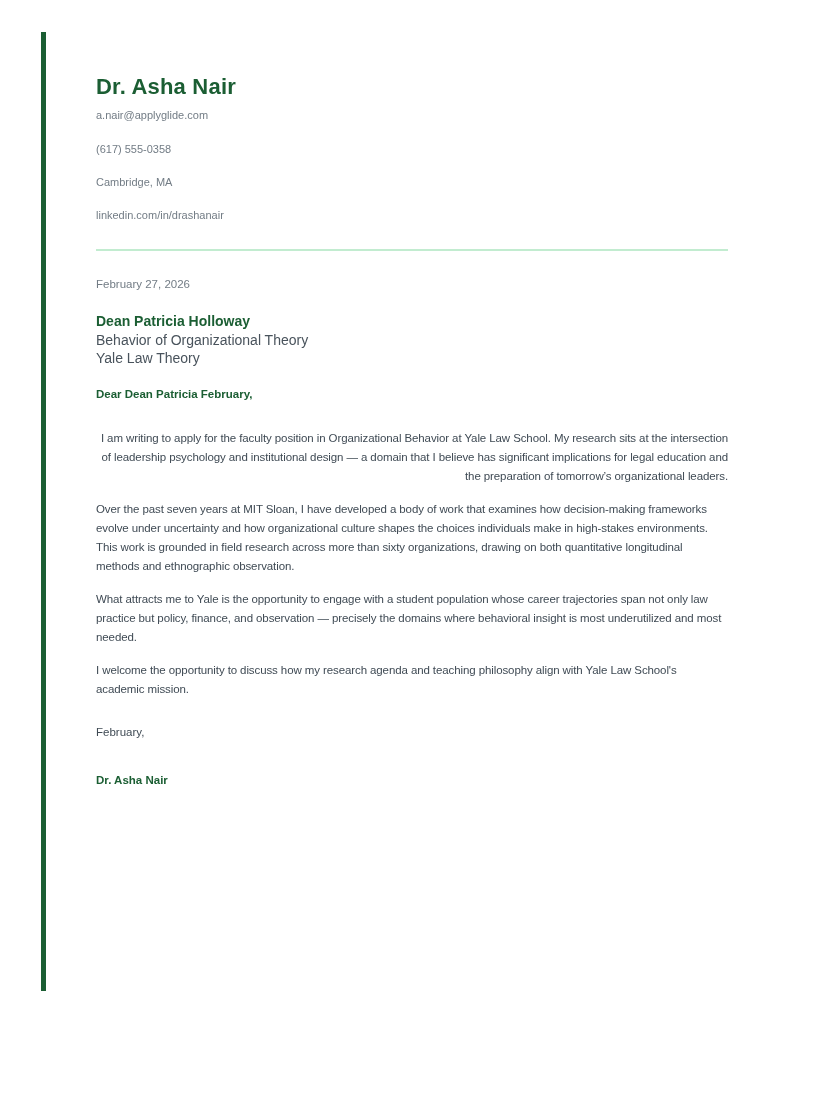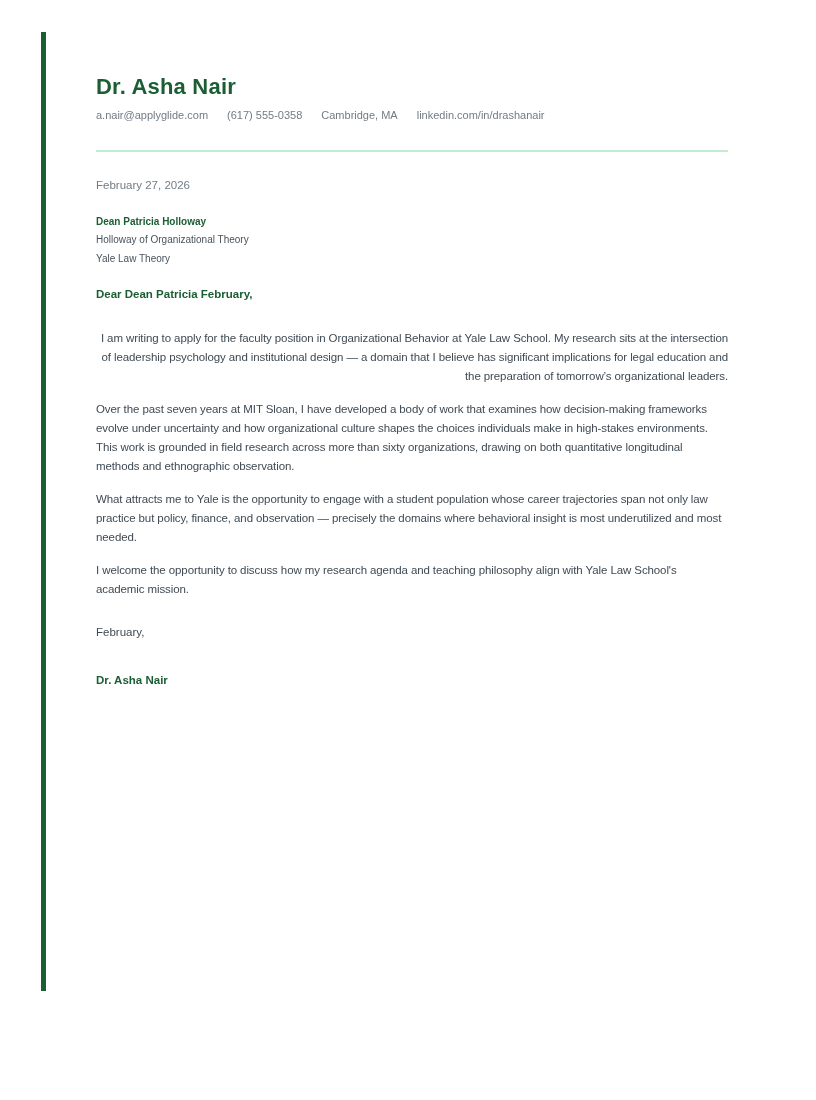--- a/index.html
+++ b/index.html
@@ -33,38 +33,39 @@
     line-height: 1.15;
     letter-spacing: 0.2px;
   }
   .contact-row {
     margin-top: 9px;
     display: flex;
     gap: 19px;
     font-size: 11px;
     color: #727c85;
     line-height: 1.3;
+    flex-direction: column;
   }
   .divider {
     margin-top: 27px;
     border: none;
     border-top: 2px solid #c2ecd0;
     height: 0;
     width: 632px;
   }
   p { margin: 0; }
   .date {
     margin-top: 24px;
     font-size: 11.5px;
     color: #727c85;
     line-height: 19px;
   }
   .recipient { margin-top: 18px; }
   .recipient p {
-    font-size: 10px;
+    font-size: 14px;
     line-height: 18.5px;
     color: #49535c;
   }
   .recipient .recipient-name {
     font-weight: bold;
     color: #1b5e33;
   }
   .salutation {
     margin-top: 17px;
     font-size: 11.5px;
@@ -110,21 +111,21 @@
         <span>linkedin.com/in/drashanair</span>
       </div>
       <hr class="divider">
     </header>
 
     <main>
       <p class="date">February 27, 2026</p>
 
       <div class="recipient">
         <p class="recipient-name">Dean Patricia Holloway</p>
-        <p>Holloway of Organizational Theory</p>
+        <p>Behavior of Organizational Theory</p>
         <p>Yale Law Theory</p>
       </div>
 
       <p class="salutation">Dear Dean Patricia February,</p>
 
       <p class="body-paragraph first">I am writing to apply for the faculty position in Organizational Behavior at Yale Law School. My research sits at the intersection of leadership psychology and institutional design — a domain that I believe has significant implications for legal education and the preparation of tomorrow’s organizational leaders.</p>
       <p class="body-paragraph">Over the past seven years at MIT Sloan, I have developed a body of work that examines how decision-making frameworks evolve under uncertainty and how organizational culture shapes the choices individuals make in high-stakes environments. This work is grounded in field research across more than sixty organizations, drawing on both quantitative longitudinal methods and ethnographic observation.</p>
       <p class="body-paragraph">What attracts me to Yale is the opportunity to engage with a student population whose career trajectories span not only law practice but policy, finance, and observation — precisely the domains where behavioral insight is most underutilized and most needed.</p>
       <p class="body-paragraph">I welcome the opportunity to discuss how my research agenda and teaching philosophy align with Yale Law School's academic mission.</p>
 

